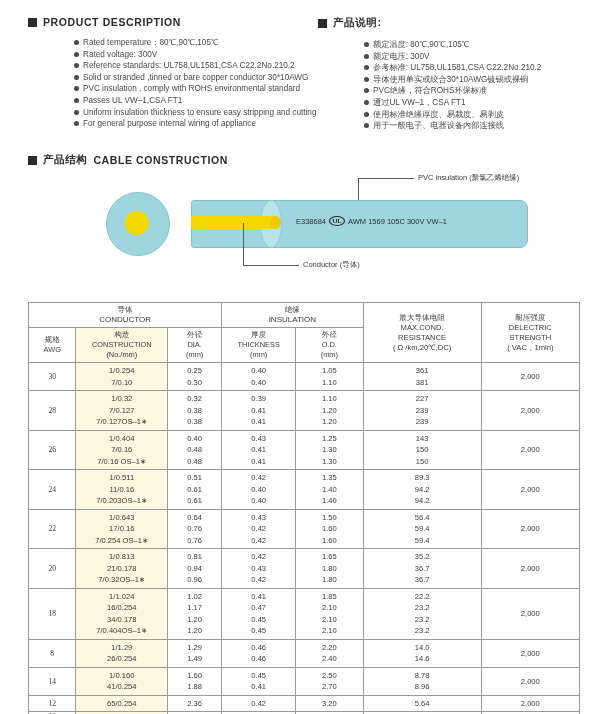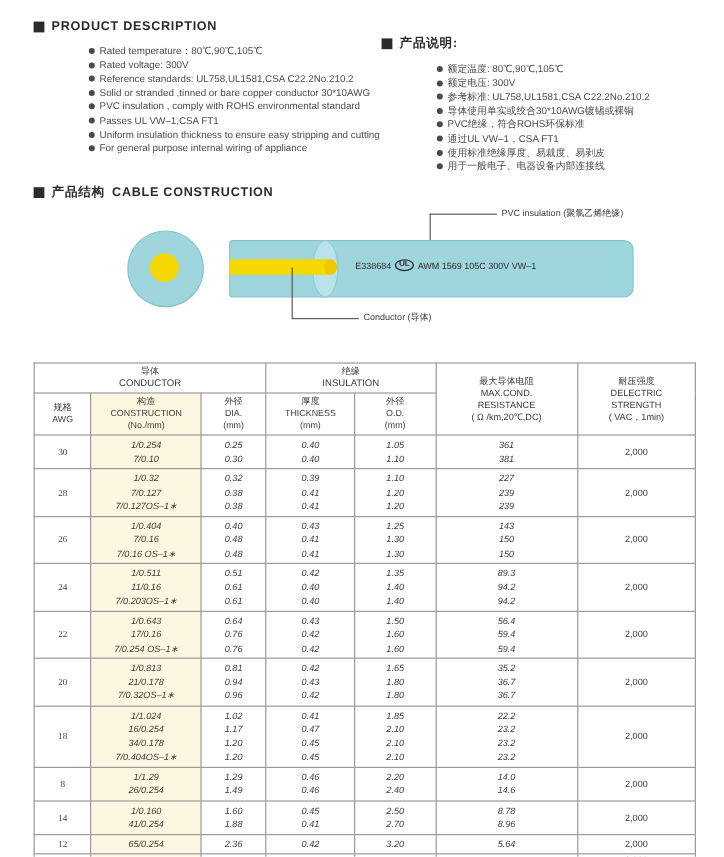--- a/index.html
+++ b/index.html
@@ -42,21 +42,21 @@
 
   
   .top {
     position: absolute;
     top: 16px;
     left: 28px;
     width: 552px;
     display: flex;
   }
   .col-left { width: 290px; }
-  .col-right { width: 262px; margin-top: 13px; }
+  .col-right { width: 262px; }
 
   .bullets {
     margin-top: 9px;
     list-style: none;
     padding: 0;
   }
   .bullets li {
     font-size: 8.2px;
     line-height: 11.6px;
     color: #4a4a4a;
@@ -211,21 +211,21 @@
   }
   td.dia { width: 48px; }
   td.thk { width: 66px; }
   td.od { width: 60px; }
   td.res { width: 106px; }
   td.str { width: 88px; }
   .cellrows div {
     line-height: 11.5px;
     height: 11.5px;
   }
-  td .cellrows { padding: 2px 12px; font-style: italic; }
+  td .cellrows { padding: 2px 12px; }
   .grp-cons { background: #fdf6e0; }
 </style>
 </head>
 <body>
 
 <div class="page">
 
   <div class="top">
 
     <div class="col-left">

